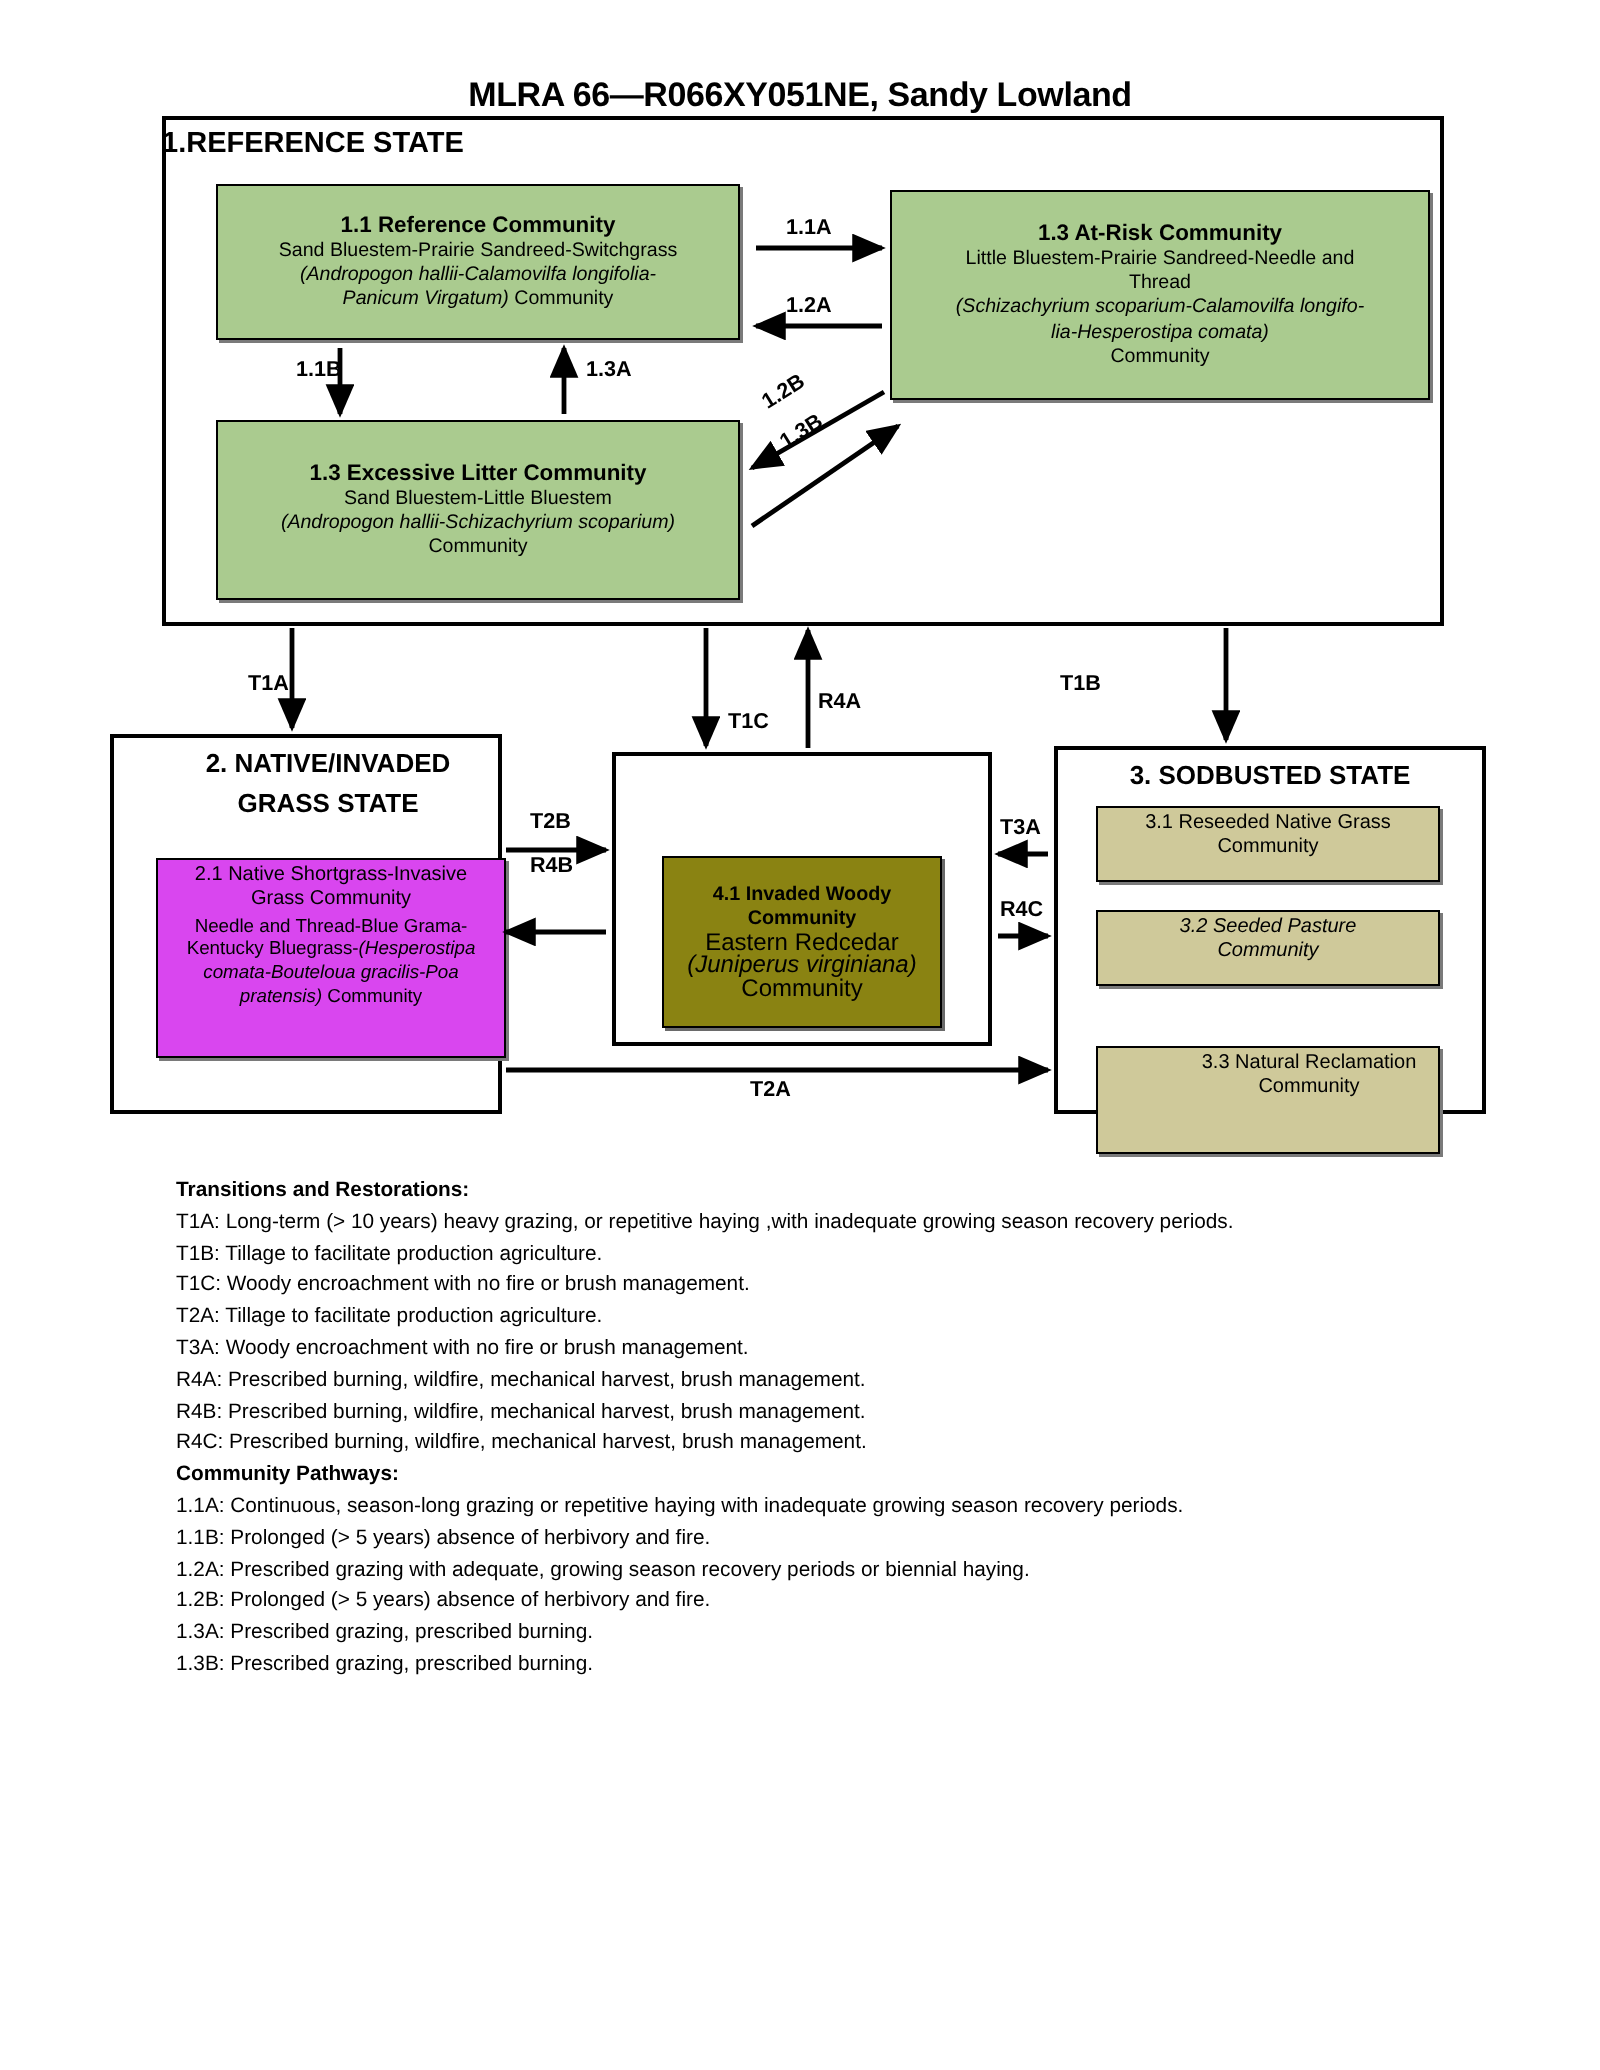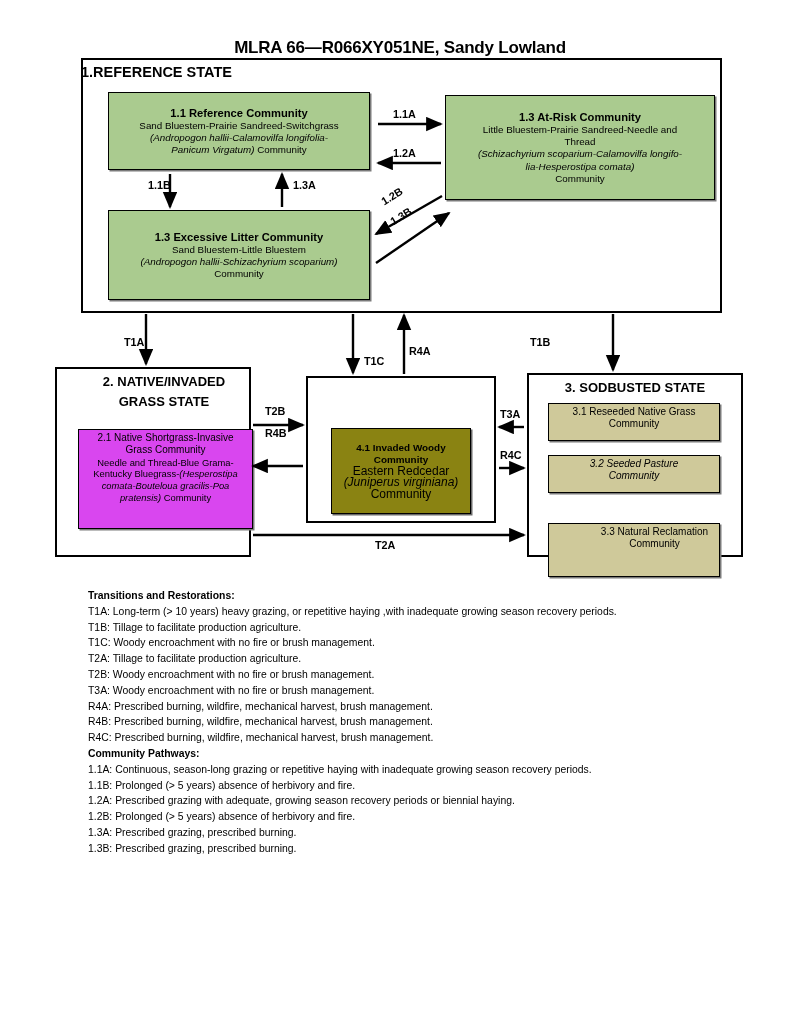--- a/index.html
+++ b/index.html
@@ -243,21 +243,20 @@
   <div class="abs lbl" style="left:500px;top:408px;">T3A</div>
   <div class="abs lbl" style="left:500px;top:449px;">R4C</div>
   <div class="abs lbl" style="left:375px;top:539px;">T2A</div>
 
   <div class="abs" id="legend">
     <div class="lg-h">Transitions and Restorations:</div>
     <div class="lg-l">T1A: Long-term (&gt; 10 years) heavy grazing, or repetitive haying ,with inadequate growing season recovery periods.</div>
     <div class="lg-l">T1B: Tillage to facilitate production agriculture.</div>
     <div class="lg-l">T1C: Woody encroachment with no fire or brush management.</div>
     <div class="lg-l">T2A: Tillage to facilitate production agriculture.</div>
-    <div class="lg-l">T2B: Woody encroachment with no fire or brush management.</div>
     <div class="lg-l">T3A: Woody encroachment with no fire or brush management.</div>
     <div class="lg-l">R4A: Prescribed burning, wildfire, mechanical harvest, brush management.</div>
     <div class="lg-l">R4B: Prescribed burning, wildfire, mechanical harvest, brush management.</div>
     <div class="lg-l">R4C: Prescribed burning, wildfire, mechanical harvest, brush management.</div>
     <div class="lg-h">Community Pathways:</div>
     <div class="lg-l">1.1A: Continuous, season-long grazing or repetitive haying with inadequate growing season recovery periods.</div>
     <div class="lg-l">1.1B: Prolonged (&gt; 5 years) absence of herbivory and fire.</div>
     <div class="lg-l">1.2A: Prescribed grazing with adequate, growing season recovery periods or biennial haying.</div>
     <div class="lg-l">1.2B: Prolonged (&gt; 5 years) absence of herbivory and fire.</div>
     <div class="lg-l">1.3A: Prescribed grazing, prescribed burning.</div>

